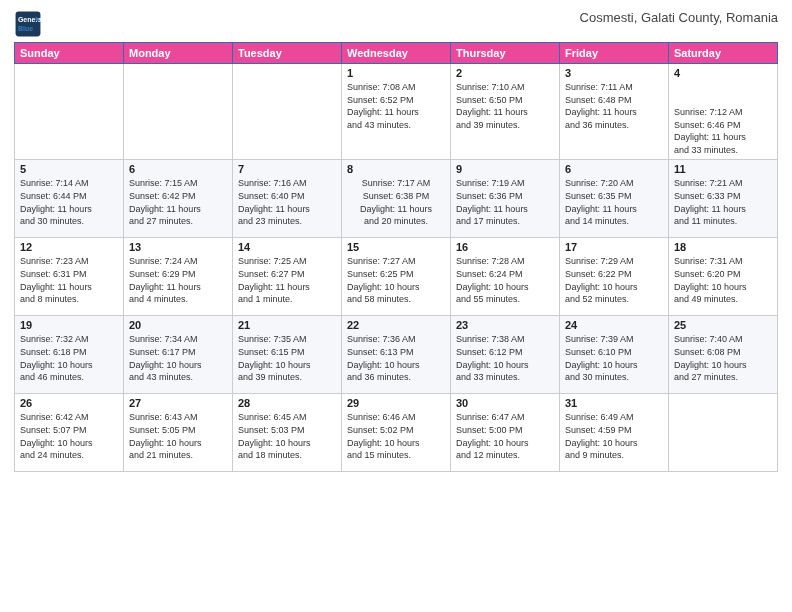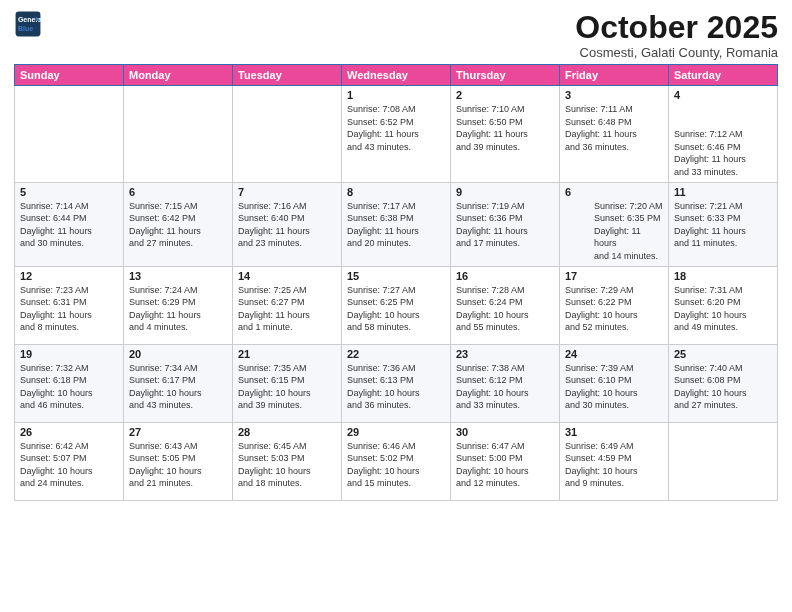--- a/index.html
+++ b/index.html
@@ -89,21 +89,20 @@
   <div class="header-top">
     <div class="logo">
       <svg class="logo-icon" viewBox="0 0 36 36">
         <rect x="2" y="2" width="32" height="32" rx="4" fill="#1a3a5c"></rect>
         <text x="5" y="16" font-size="9" font-weight="bold" fill="white" font-family="Arial">General</text>
         <text x="5" y="27" font-size="9" font-weight="bold" fill="#3a7abf" font-family="Arial">Blue</text>
         <polygon points="28,8 34,14 28,14" fill="#3a7abf"></polygon>
       </svg>
     </div>
     <div class="title-block">
-      <div class="month-title">October 2025</div>
       <div class="subtitle">Cosmesti, Galati County, Romania</div>
     </div>
   </div>
 
   <table>
     <thead>
       <tr>
         <th>Sunday</th>
         <th>Monday</th>
         <th>Tuesday</th>
@@ -164,35 +163,35 @@
           </td>
           <td>
             <span class="day-number">7</span>
             <div class="day-info" style="white-space: pre-line;">Sunrise: 7:16 AM
 Sunset: 6:40 PM
 Daylight: 11 hours
 and 23 minutes.</div>
           </td>
           <td>
             <span class="day-number">8</span>
-            <div class="day-info" style="white-space: pre-line;">Sunrise: 7:17 AM
+            <div class="day-info" style="white-space: pre-line; text-align: center;">Sunrise: 7:17 AM
 Sunset: 6:38 PM
 Daylight: 11 hours
 and 20 minutes.</div>
           </td>
           <td>
             <span class="day-number">9</span>
             <div class="day-info" style="white-space: pre-line;">Sunrise: 7:19 AM
 Sunset: 6:36 PM
 Daylight: 11 hours
 and 17 minutes.</div>
           </td>
           <td>
             <span class="day-number">6</span>
-            <div class="day-info" style="white-space: pre-line; margin-left: 29px;">Sunrise: 7:20 AM
+            <div class="day-info" style="white-space: pre-line;">Sunrise: 7:20 AM
 Sunset: 6:35 PM
 Daylight: 11 hours
 and 14 minutes.</div>
           </td>
           <td>
             <span class="day-number">11</span>
             <div class="day-info" style="white-space: pre-line;">Sunrise: 7:21 AM
 Sunset: 6:33 PM
 Daylight: 11 hours
 and 11 minutes.</div>

